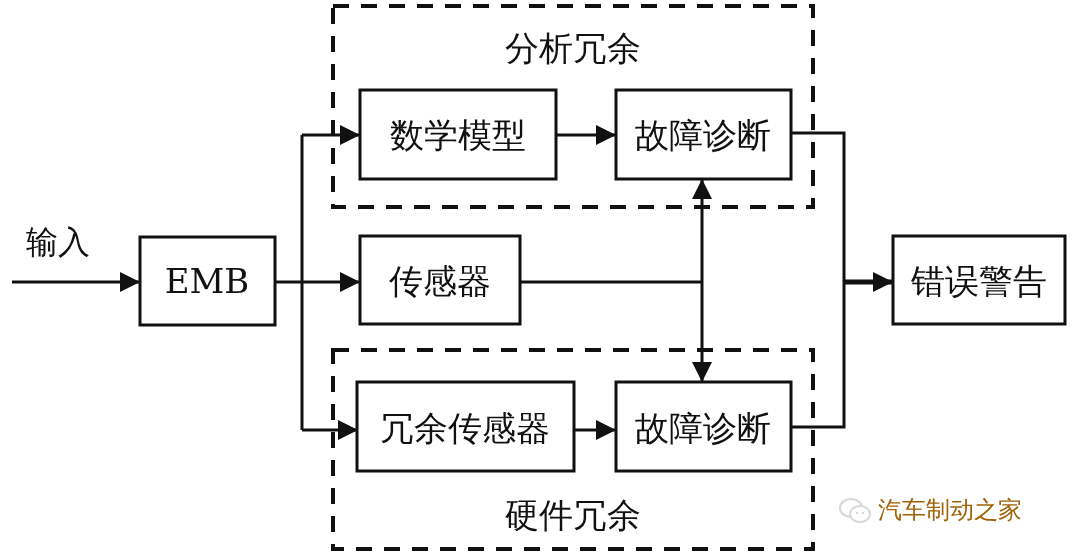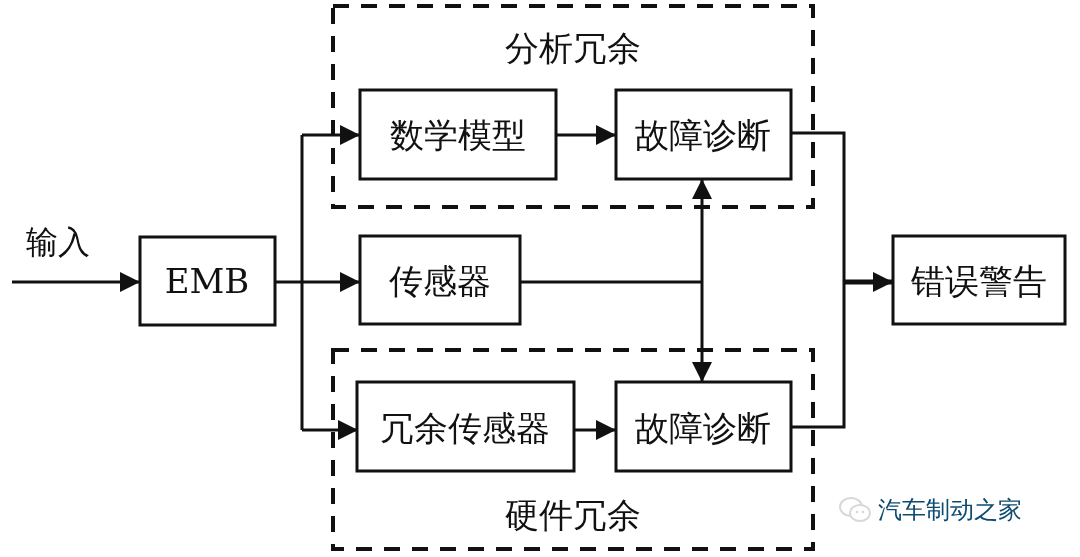--- a/index.html
+++ b/index.html
@@ -2,22 +2,22 @@
 <html><head>
   <meta charset="utf-8">
   <style>
     html, body { margin: 0; padding: 0; background: #ffffff; }
     body { width: 1080px; height: 557px; position: relative; overflow: hidden;
            font-family: "DejaVu Serif", "Liberation Serif", serif; }
     svg { position: absolute; left: 0; top: 0; }
     .box-label { font-family: "DejaVu Serif", "Liberation Serif", serif; font-size: 34px; fill: #111; }
     .group-label { font-family: "DejaVu Serif", "Liberation Serif", serif; font-size: 34px; fill: #111; }
     .io-label { font-family: "DejaVu Serif", "Liberation Serif", serif; font-size: 32px; fill: #111; }
-    .watermark { position: absolute; left: 838px; top: 494px; display: flex; align-items: center;
-                 font-family: "DejaVu Sans", "Liberation Sans", sans-serif; font-size: 24px; color: #0c4a6e; }
+    .watermark { position: absolute; left: 838px; top: 494px; display: flex; align-items: flex-end;
+                 font-family: "DejaVu Sans", "Liberation Sans", sans-serif; font-size: 24px; color: #a16207; }
     .wm-icon { width: 34px; height: 30px; margin-right: 6px; }
   </style>
 </head>
 <body>
 
 <svg width="1080" height="557" viewBox="0 0 1080 557">
   <defs>
     <marker id="arr" markerWidth="10" markerHeight="10" refX="9" refY="5" orient="auto" markerUnits="userSpaceOnUse">
       <path d="M0,0 L10,5 L0,10 z" fill="#111"></path>
     </marker>

